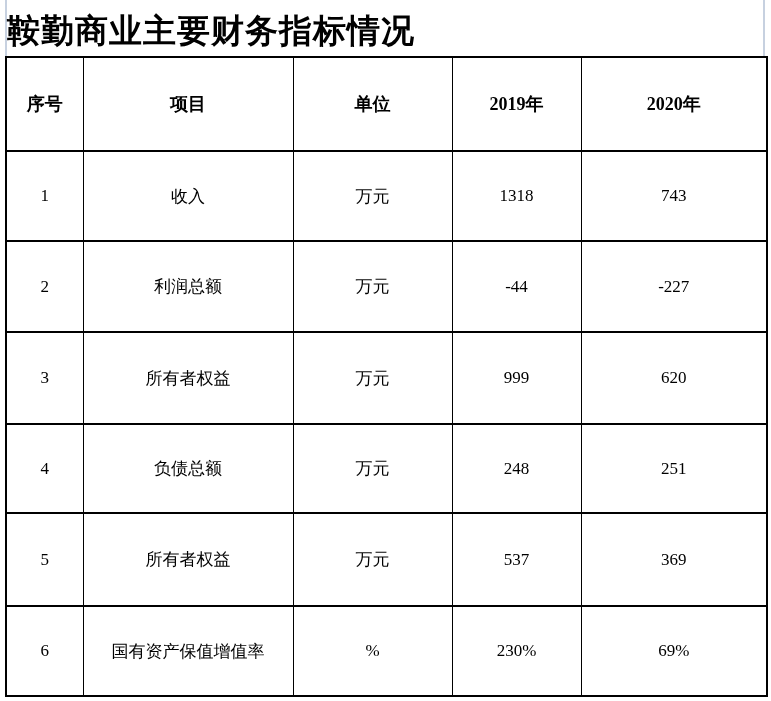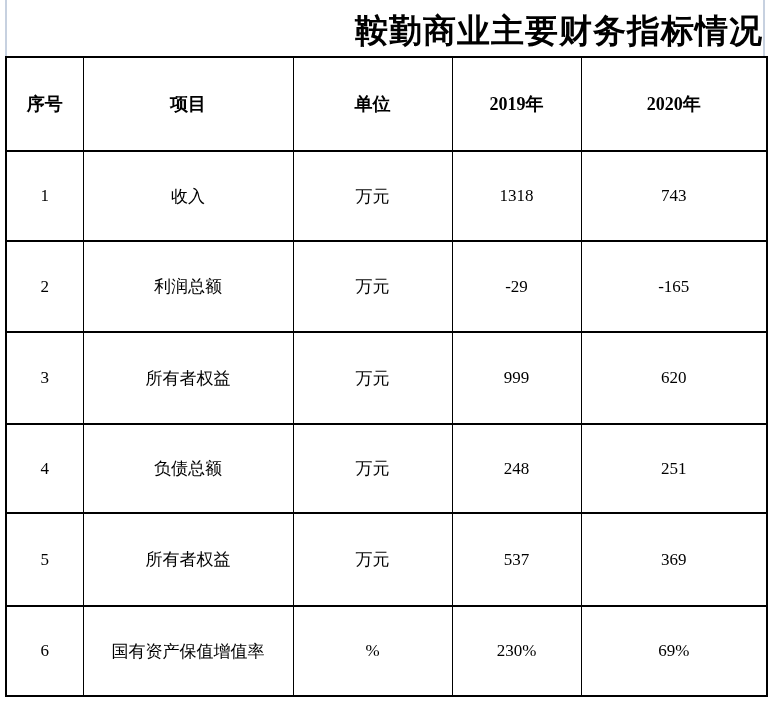--- a/index.html
+++ b/index.html
@@ -19,21 +19,21 @@
   .title-block {
     position: absolute;
     left: 5px;
     top: 0;
     width: 760px;
     height: 56px;
     border-left: 2px solid #c7d1e0;
     border-right: 2px solid #c7d1e0;
     display: flex;
     align-items: center;
-    justify-content: flex-end;
+    justify-content: flex-start;
     box-sizing: border-box;
   }
   .title-text {
     font-size: 33px;
     font-weight: bold;
     letter-spacing: 1px;
     white-space: nowrap;
     line-height: 1;
     padding-top: 6px;
   }
@@ -111,22 +111,22 @@
         <td>1</td>
         <td>收入</td>
         <td>万元</td>
         <td>1318</td>
         <td>743</td>
       </tr>
       <tr class="r1">
         <td>2</td>
         <td>利润总额</td>
         <td>万元</td>
-        <td>-29</td>
-        <td>-165</td>
+        <td>-44</td>
+        <td>-227</td>
       </tr>
       <tr class="r2">
         <td>3</td>
         <td>所有者权益</td>
         <td>万元</td>
         <td>999</td>
         <td>620</td>
       </tr>
       <tr class="r3">
         <td>4</td>

